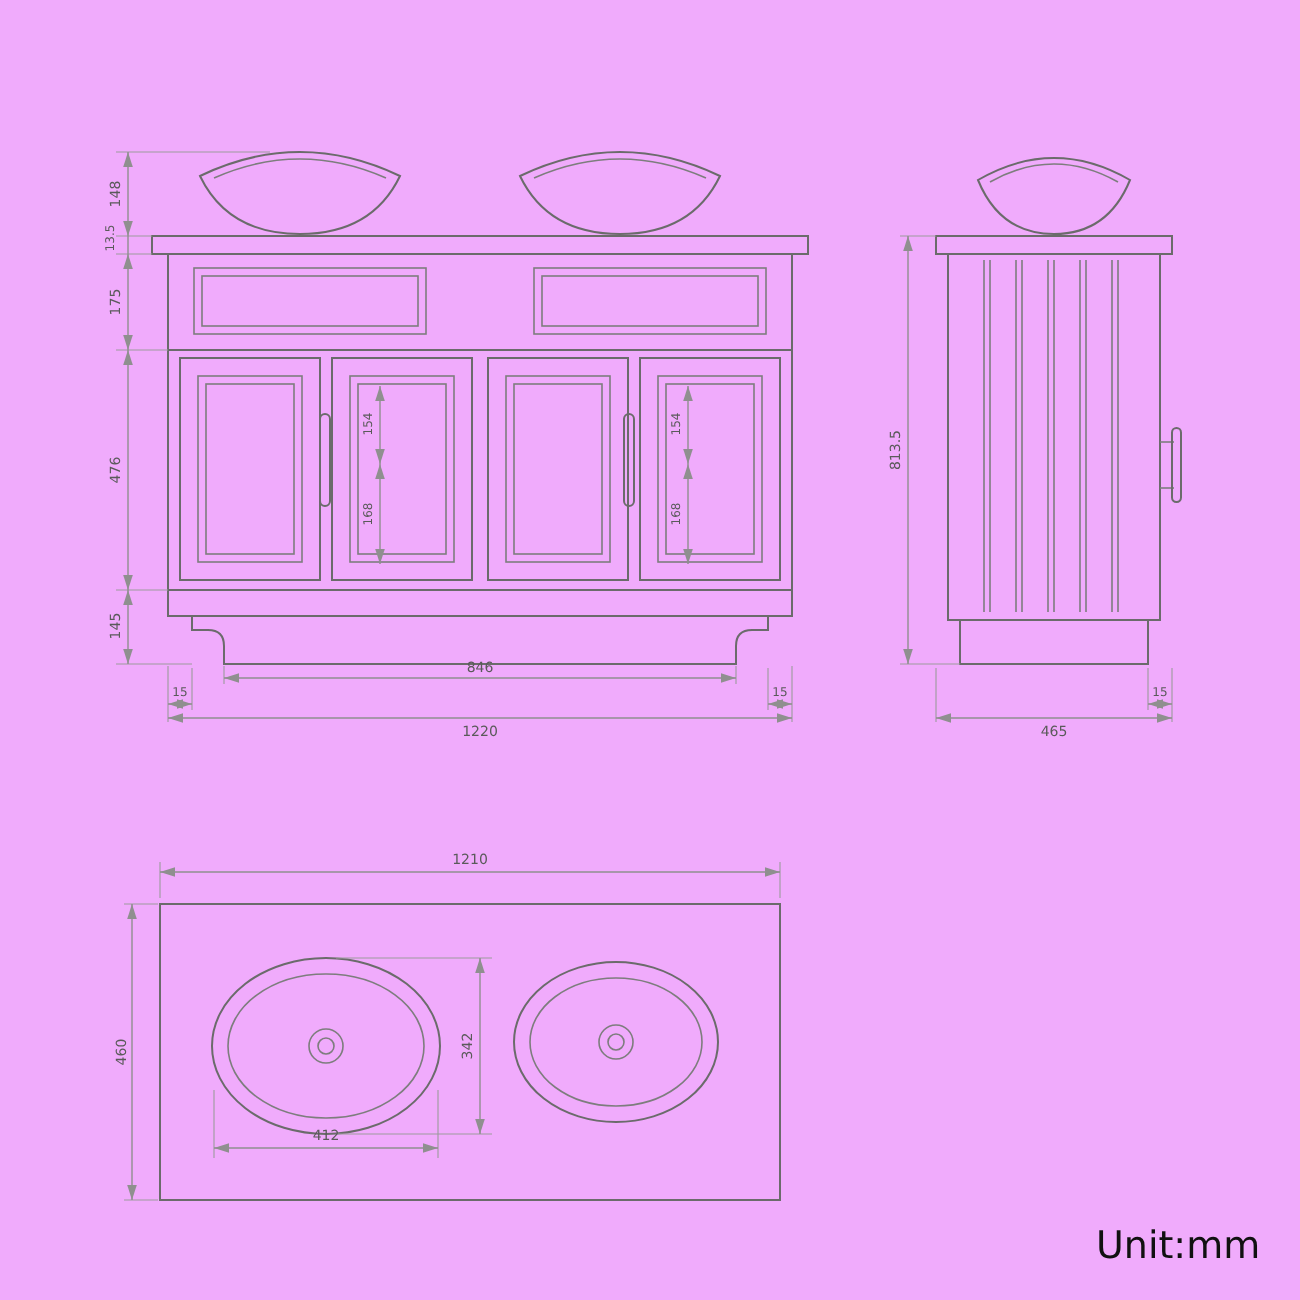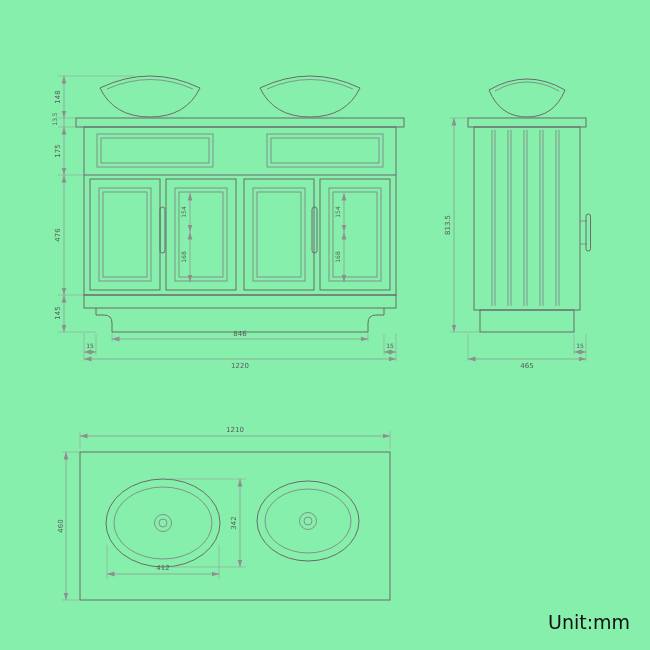--- a/index.html
+++ b/index.html
@@ -7,21 +7,21 @@
     padding: 0;
     background: #ffffff;
     width: 650px;
     height: 650px;
     font-family: "DejaVu Sans", sans-serif;
   }
   .stage {
     position: relative;
     width: 650px;
     height: 650px;
-    background: #86efac;
+    background: #f0abfc;
     overflow: hidden;
   }
   svg { display: block; }
   .outline {
     fill: none;
     stroke: #6b6b6b;
     stroke-width: 1;
   }
   .outline-thin {
     fill: none;

